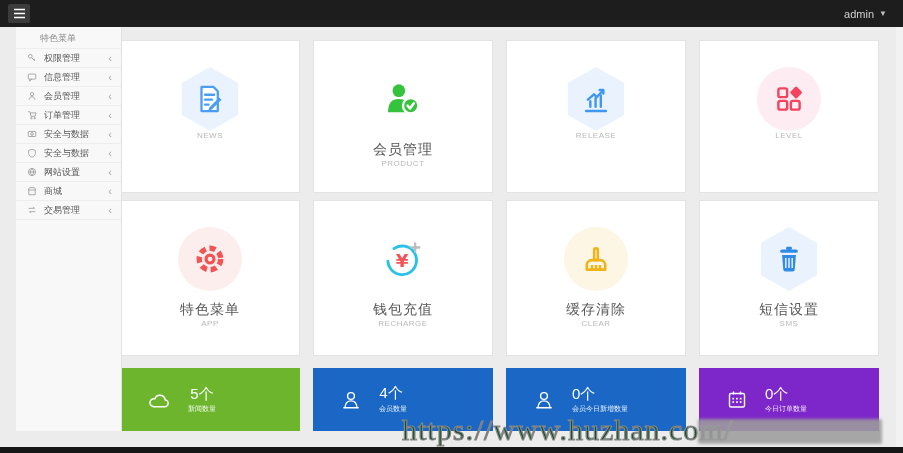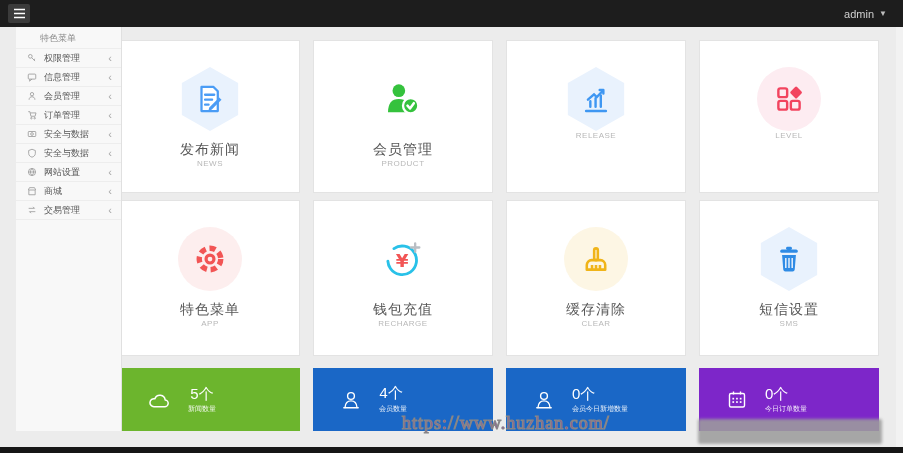--- a/index.html
+++ b/index.html
@@ -67,22 +67,22 @@
     display:flex; align-items:center; padding-left:26px;
     color:#fff; cursor:pointer; z-index:2;
   }
   .stat-text { margin-left:16px; }
   .stat-value { font-size:15px; line-height:17px; }
   .stat-label { font-size:7px; opacity:.9; margin-top:1px; white-space:nowrap; }
 
   
   .watermark {
     position:absolute; left:402px; top:413px; z-index:20;
-    font-family:"Liberation Serif", serif; font-size:18px; letter-spacing:1px;
-    color:#a21caf; -webkit-text-stroke:1.2px #878787; white-space:nowrap;
+    font-family:"Liberation Serif", serif; font-size:30px; letter-spacing:1px;
+    color:#14532d; -webkit-text-stroke:1.2px #878787; white-space:nowrap;
     pointer-events:none;
   }
   .redaction {
     position:absolute; left:698px; top:419px; width:184px; height:25px;
     background:#9d9d9d; opacity:.88; filter:blur(1.5px); border-radius:2px; z-index:21;
   }
   .bottom-strip { position:absolute; left:0; top:447px; width:903px; height:6px; background:#161616; z-index:30; }
   .scroll-track { position:absolute; right:0; top:27px; width:7px; height:420px; background:#f2f2f2; z-index:8; }
   .scroll-thumb { position:absolute; right:0; top:27px; width:7px; height:52px; background:#c9c9c9; cursor:pointer; }
 
@@ -200,21 +200,20 @@
 </div>
 
 <div class="card r1 c1">
   <div class="icon-wrap shape-hex">
     <svg width="34" height="34" viewBox="0 0 24 24" fill="none" stroke="#4a9cf5" stroke-width="1.6" stroke-linecap="round" stroke-linejoin="round">
       <path d="M6 3.5h8.5l3 3V20.5H6z" fill="#ffffff"></path>
       <path d="M8.5 9h6.5M8.5 12.5h5M8.5 16h2.5"></path>
       <path d="M11.5 18l7-7 1.6 1.6-7 7-2.2.6z" fill="#4a9cf5" stroke="none"></path>
     </svg>
   </div>
-  <div class="card-title">发布新闻</div>
   <div class="card-sub">NEWS</div>
 </div>
 
 <div class="card r1 c2">
   <div class="icon-wrap">
     <svg width="40" height="40" viewBox="0 0 24 24">
       <circle cx="9.5" cy="7" r="3.8" fill="#35c23d"></circle>
       <path d="M3 20q0-8 6.5-8 6.5 0 6.5 8z" fill="#35c23d"></path>
       <circle cx="16.6" cy="16" r="4.6" fill="#35c23d" stroke="#ffffff" stroke-width="1.4"></circle>
       <path d="M14.7 16l1.5 1.7 2.3-3.2" stroke="#ffffff" stroke-width="1.5" fill="none" stroke-linecap="round" stroke-linejoin="round"></path>

